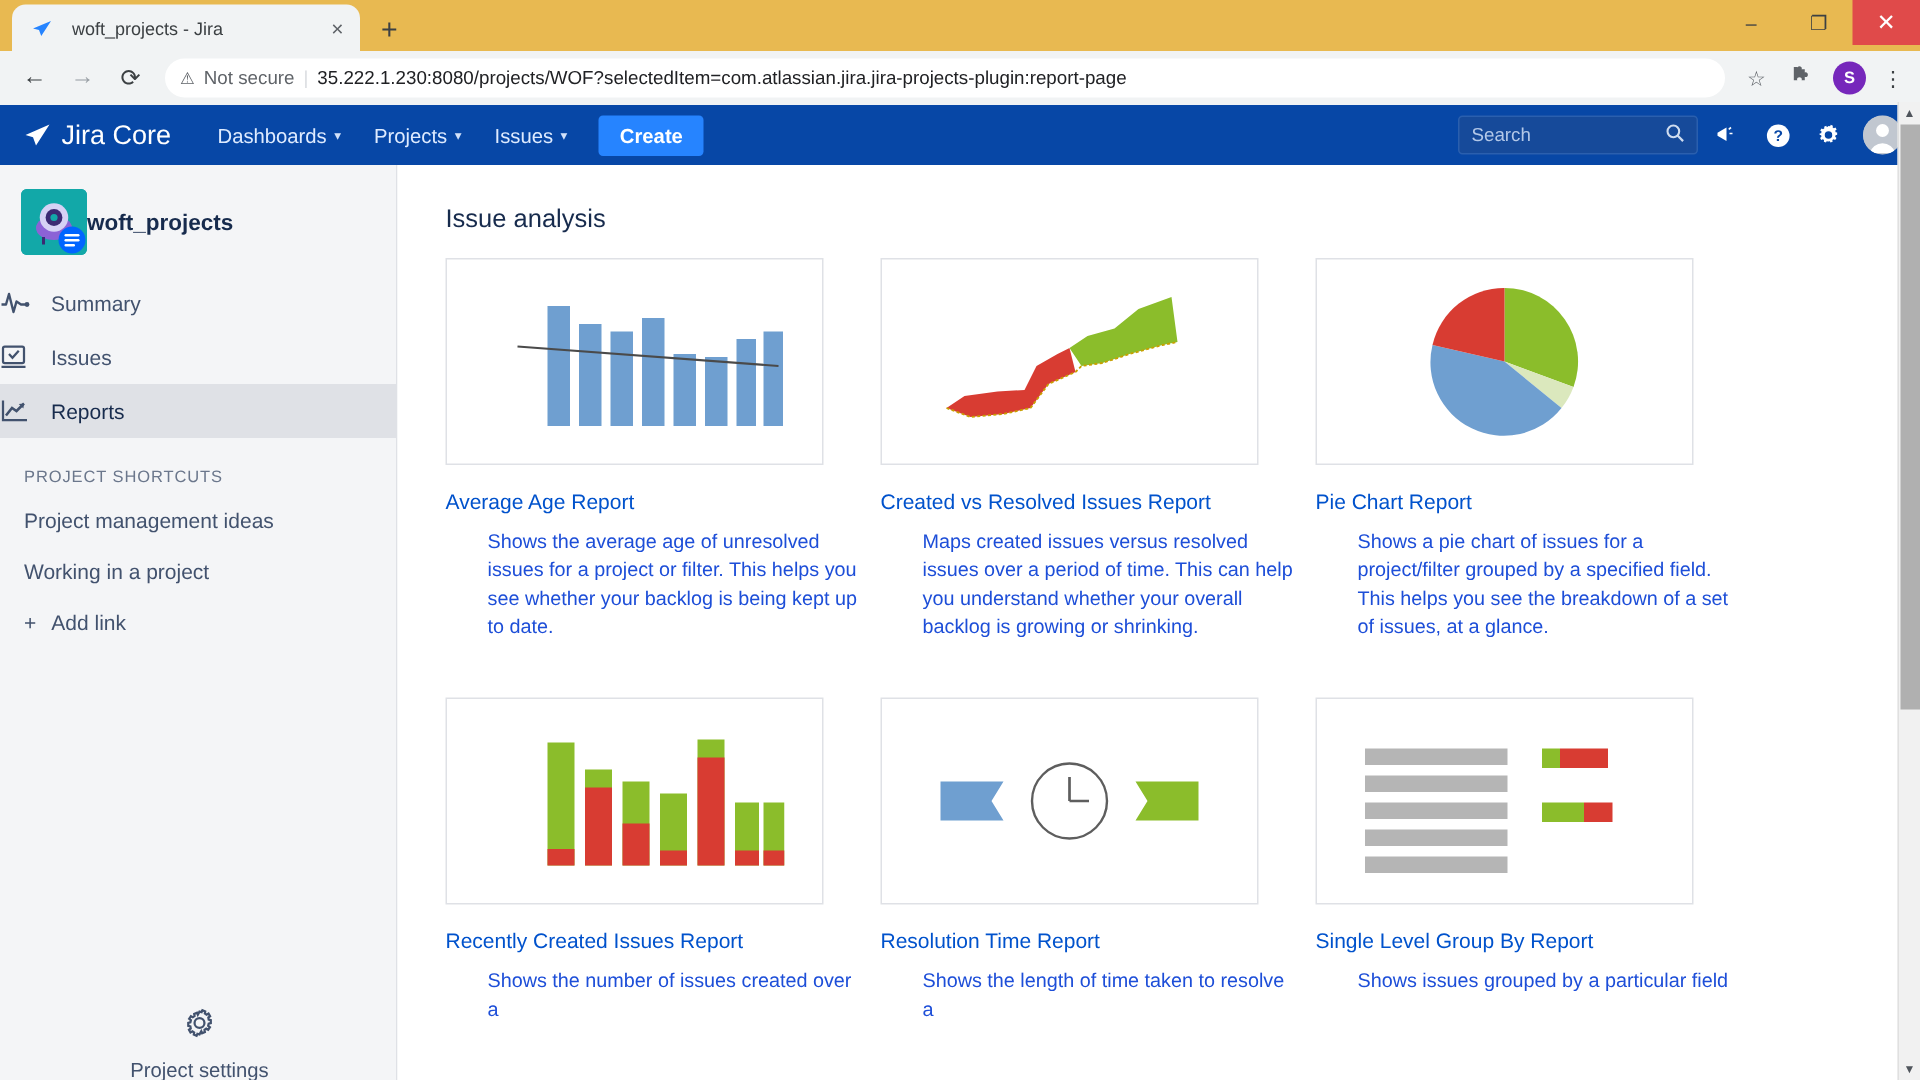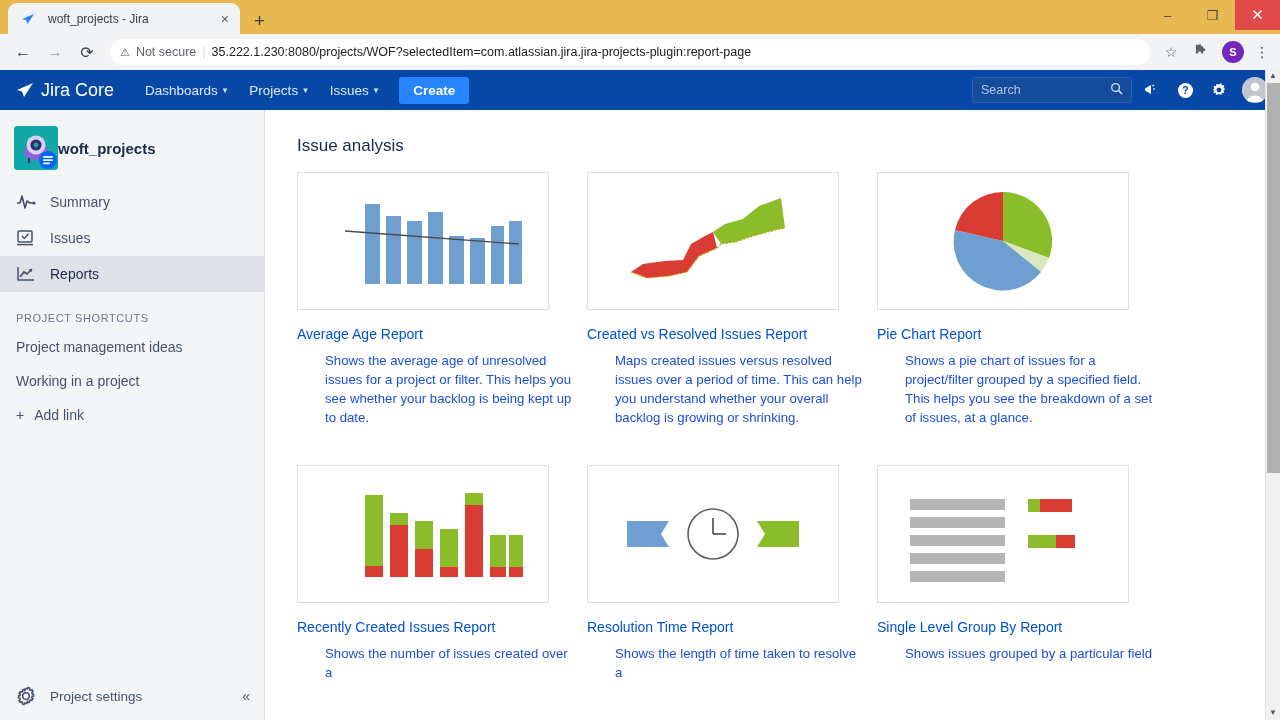--- a/index.html
+++ b/index.html
@@ -91,33 +91,33 @@
   .shell { display: flex; height: 610px; }
 
   .sidebar {
     width: 265px; background: #f4f5f7; position: relative; flex: 0 0 265px;
     border-right: 1px solid #dfe1e6;
   }
   .proj-head { display: flex; align-items: center; padding: 16px 0 14px 14px; }
   .proj-avatar { width: 44px; height: 44px; border-radius: 4px; background: #11a2a5; position: relative; flex:0 0 44px;}
   .proj-name { font-size: 15px; font-weight: bold; color: #172b4d; }
   .side-item {
-    height: 36px; display: flex; align-items: center; gap: 14px; padding-left: 16px;
+    height: 36px; display: flex; align-items: center; gap: 14px; 
     font-size: 14px; color: #42526e;
   }
   .side-item.active { background: #dfe1e6; color: #172b4d; font-weight: normal; }
   .side-ico { width: 20px; height: 20px; display: flex; align-items: center; justify-content: center; color:#42526e;}
   .side-section {
     font-size: 11px; color: #6b778c; letter-spacing: .6px; padding: 20px 0 6px 16px;
   }
   .side-link { font-size: 14px; color: #42526e; padding: 9px 0 9px 16px; }
   .side-add { font-size: 14px; color: #42526e; padding: 9px 0 9px 16px; display: flex; align-items: center; gap: 10px; }
   .side-footer {
     position: absolute; bottom: 0; left: 0; right: 0; height: 48px;
-    display: flex; align-items: center; padding: 0 14px 0 16px; gap: 14px;
+    display: flex; align-items: center; padding: 0 14px 0 16px; gap: 14px; flex-direction: column;
   }
   .side-footer .lbl { font-size: 13.5px; color: #42526e; flex: 1; }
   .collapse { color: #42526e; font-size: 14px; }
 
   
   .main { flex: 1; background: #fff; overflow: hidden; position: relative; }
   .page-head {
     padding: 24px 30px 20px 32px; border-bottom: 1px solid #dfe1e6;
   }
   .page-title { font-size: 23px; color: #172b4d; font-weight: bold; }

